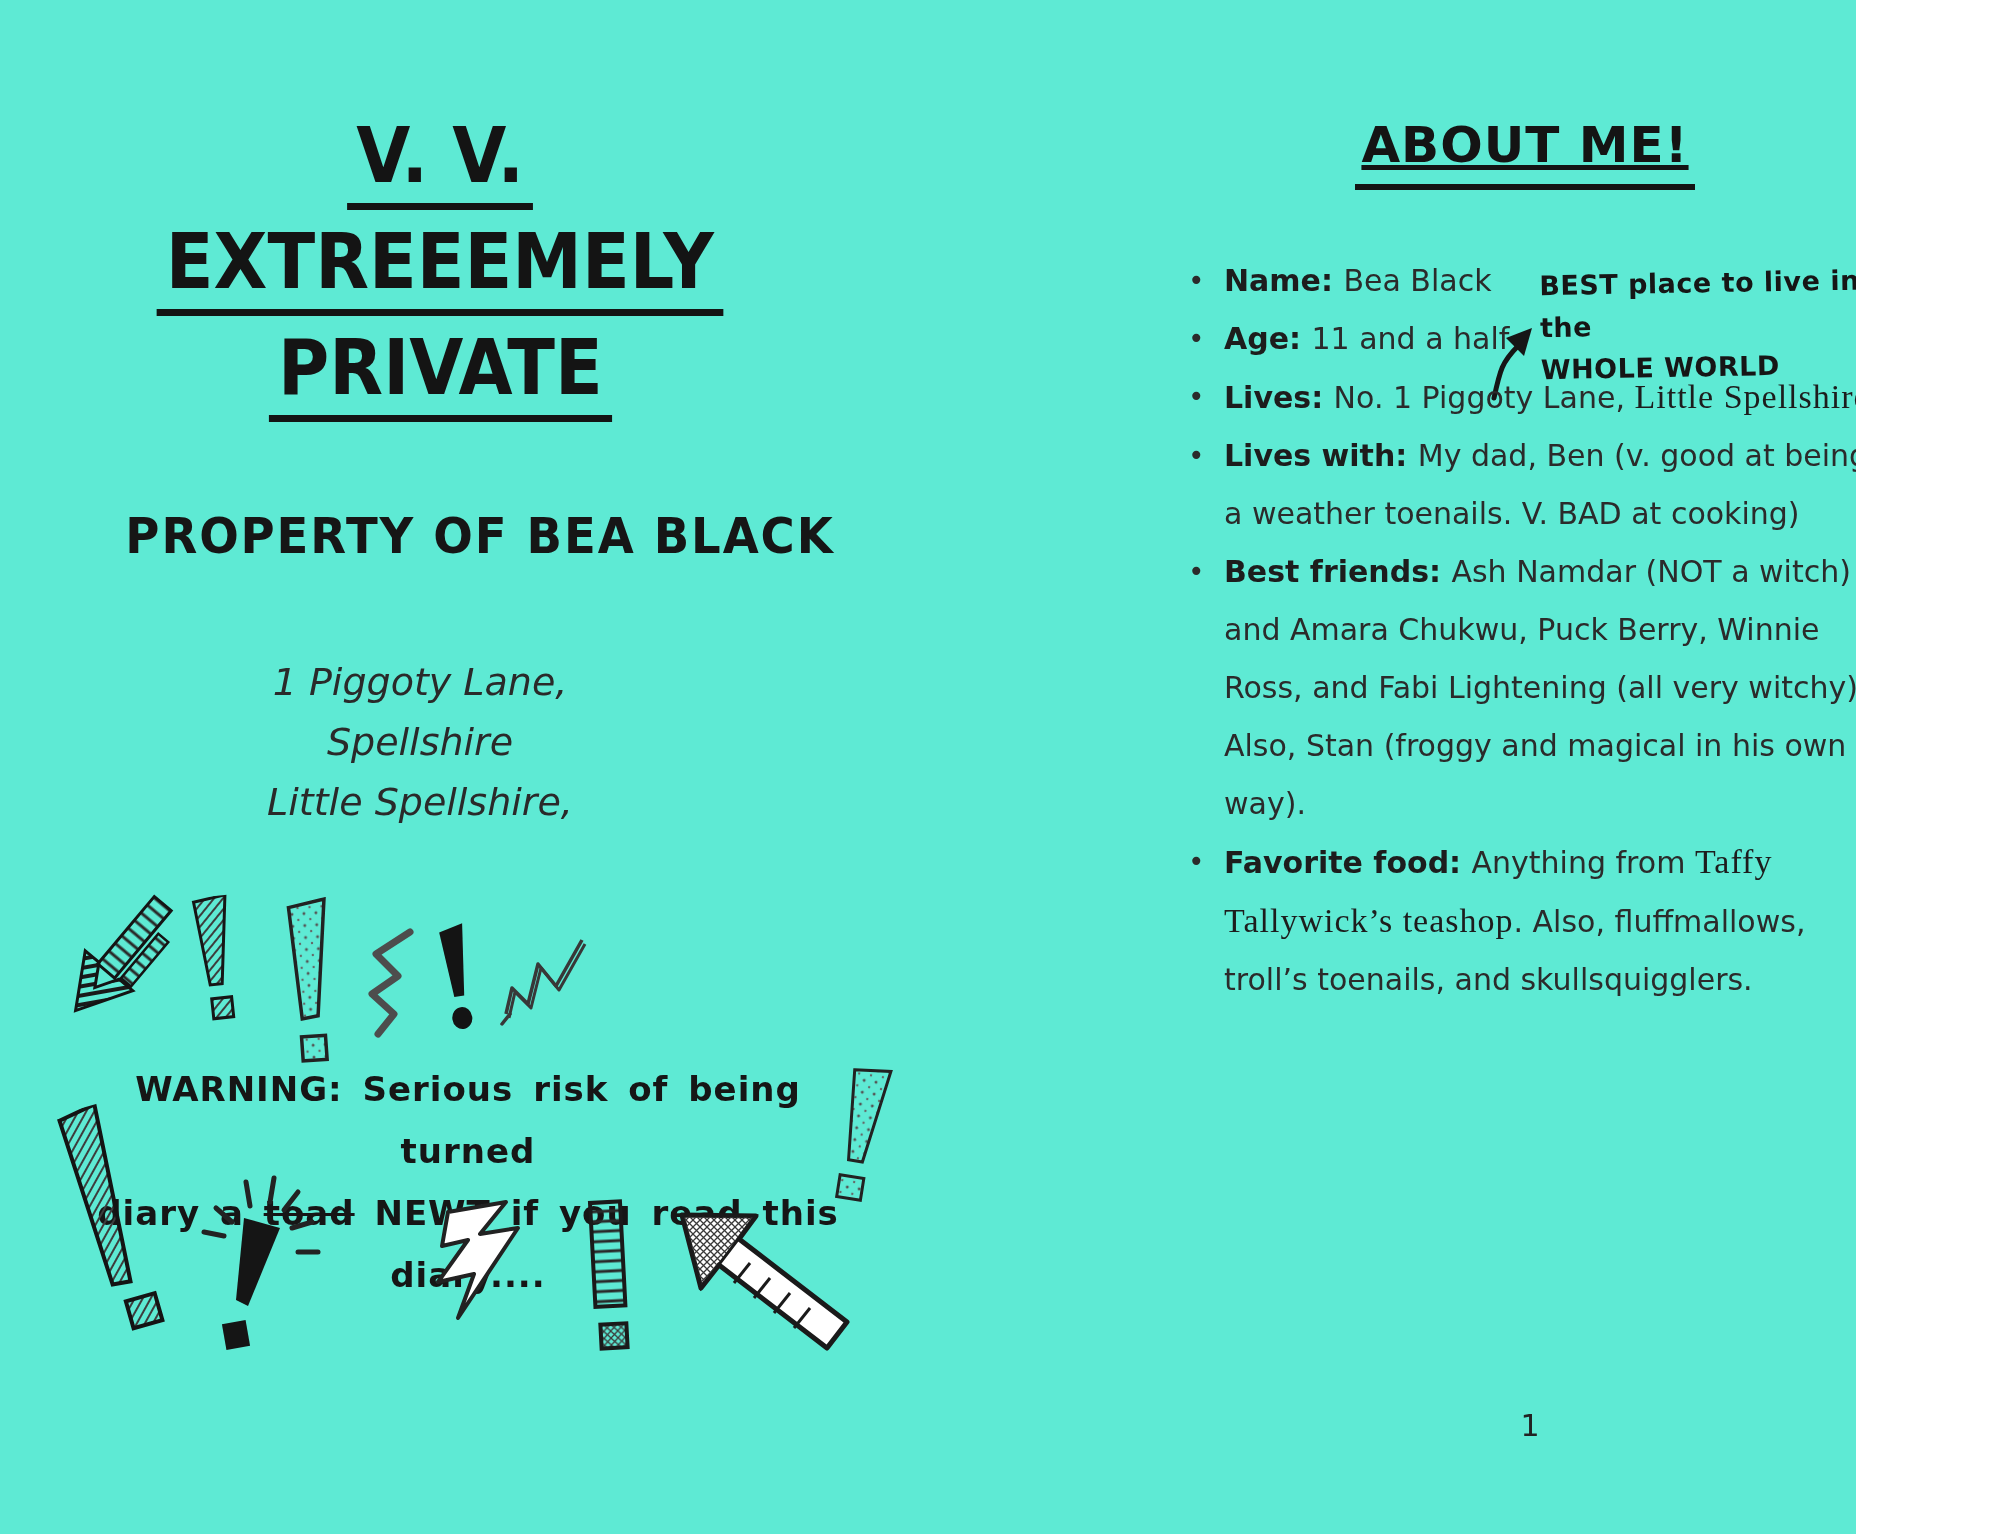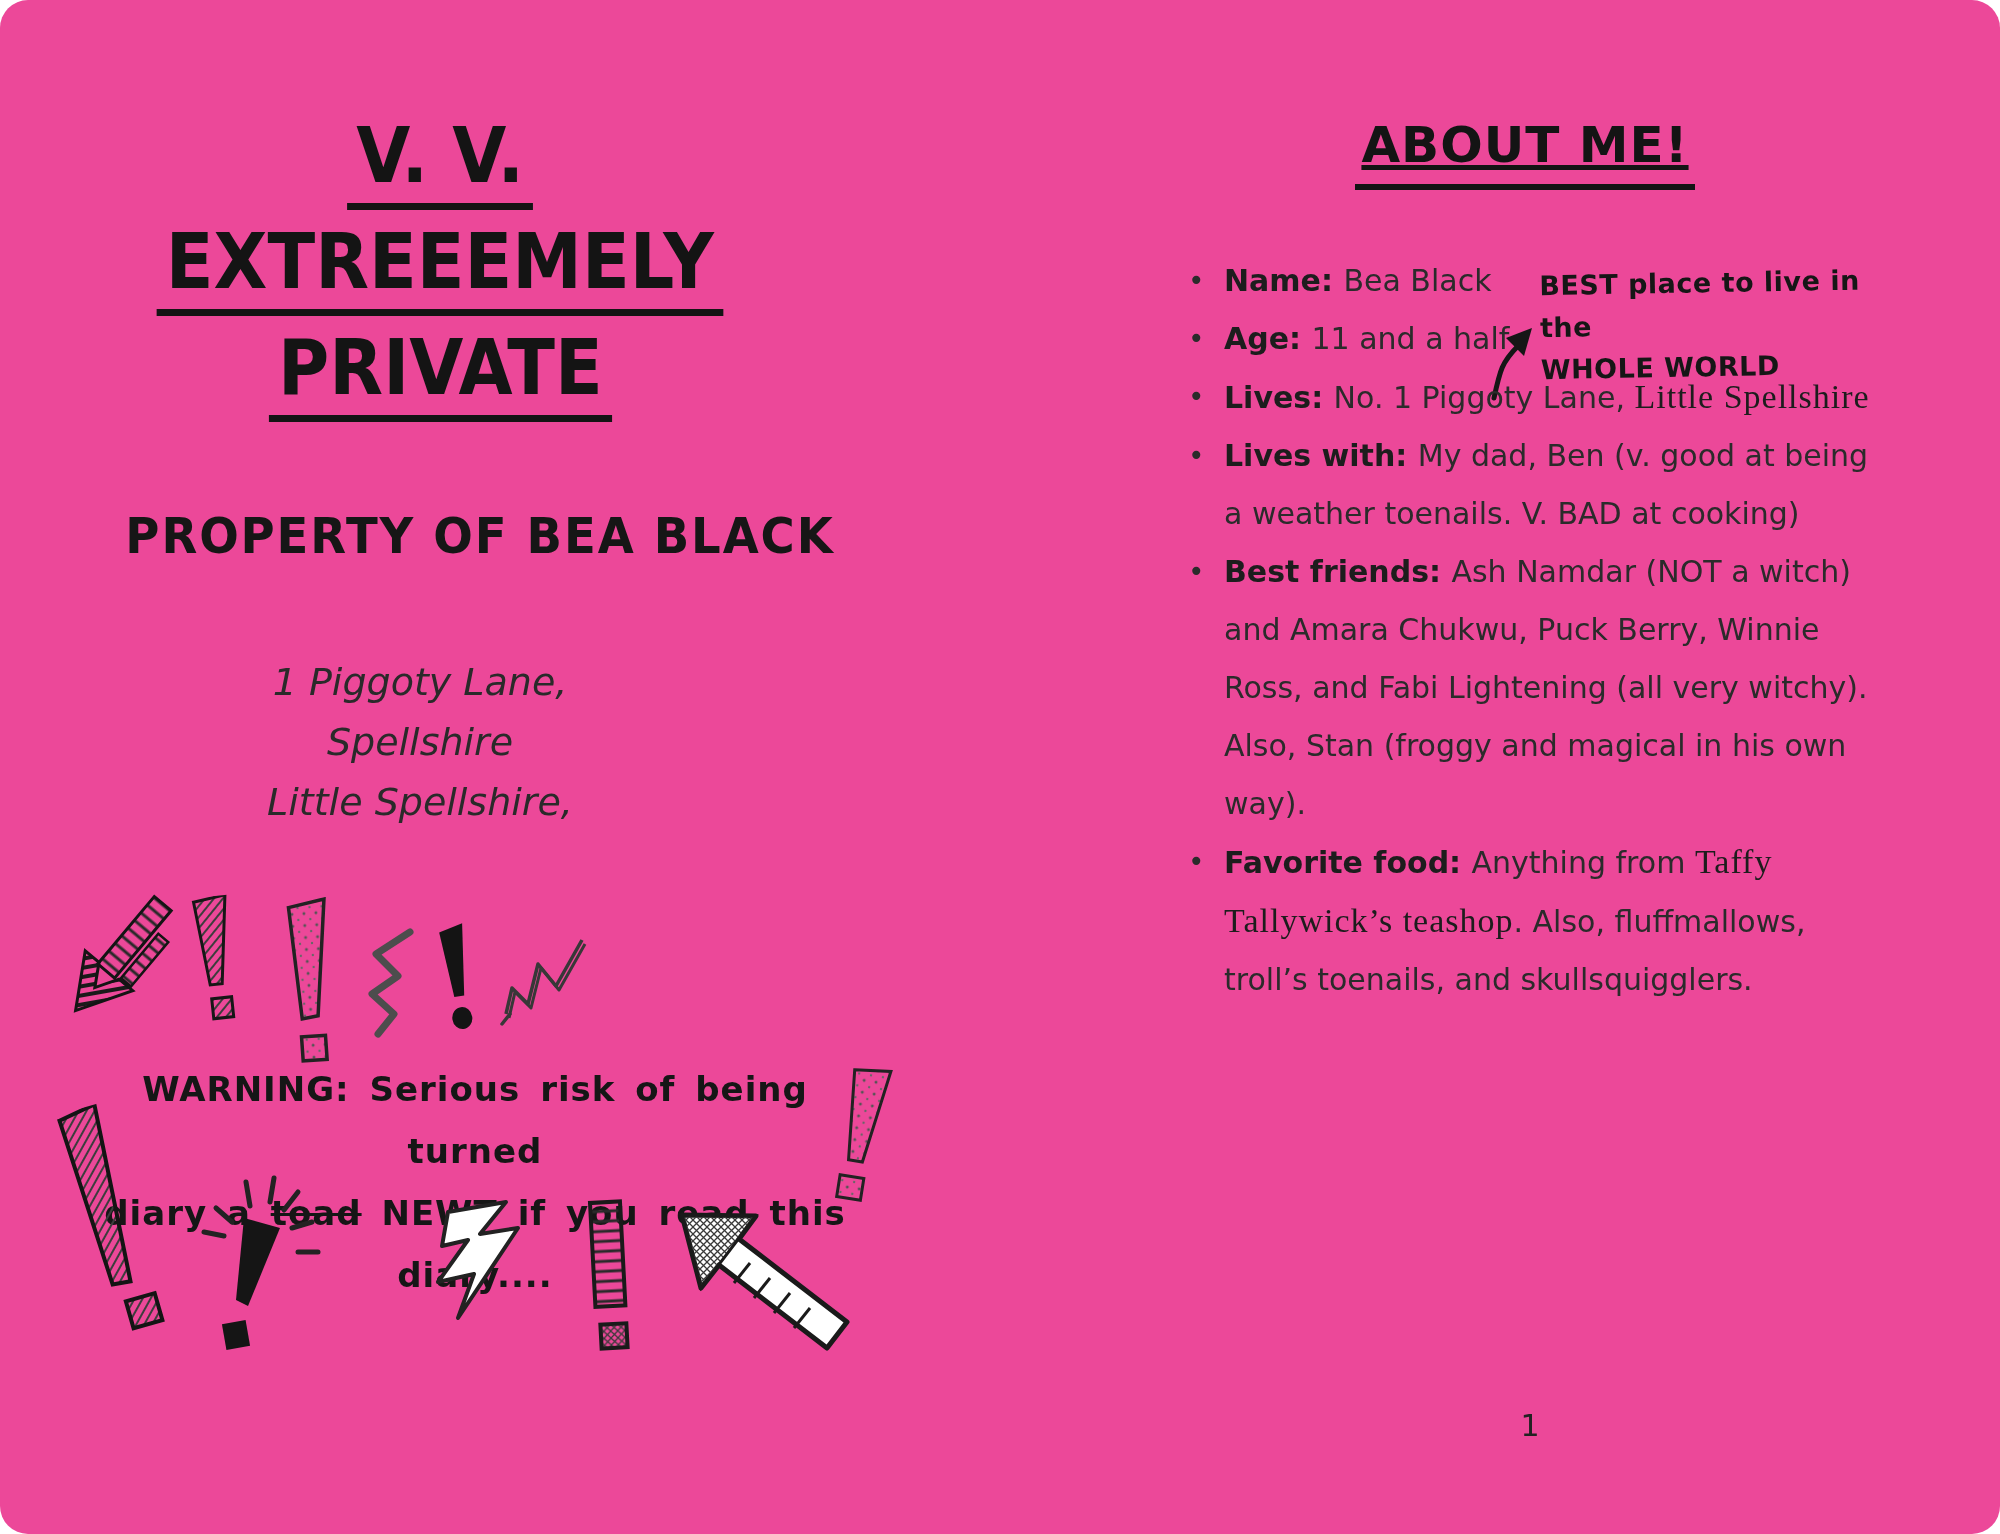--- a/index.html
+++ b/index.html
@@ -1,29 +1,29 @@
 <!DOCTYPE html>
 <html><head>
 <meta charset="utf-8">
 <style>
   html,body{margin:0;padding:0;background:#ffffff;}
-  .stage{position:relative;width:2000px;height:1534px;background:#ec4899;overflow:hidden;
-         font-family:"DejaVu Sans",sans-serif;color:#232323;border-radius:28px;}
+  .stage{position:relative;width:1856px;height:1534px;background:#5eead4;overflow:hidden;
+         font-family:"DejaVu Sans",sans-serif;color:#232323;}
 
   
   .title-block{position:absolute;left:130px;top:118px;width:620px;text-align:center;}
   .title-line{display:block;margin:0 auto 14px auto;}
   .title-line span{display:inline-block;font-weight:bold;font-size:76px;line-height:1;
       letter-spacing:0px;color:#141414;border-bottom:7px solid #141414;padding:0 10px 9px 10px;
       transform:scaleX(.92);}
   .property{position:absolute;left:100px;top:508px;width:760px;text-align:center;
       font-weight:bold;font-size:49px;letter-spacing:2px;color:#161616;transform:scaleX(.95);}
   .address{position:absolute;left:140px;top:652px;width:560px;text-align:center;
       font-style:italic;font-size:38px;line-height:60px;color:#2a2a2a;}
-  .warning{position:absolute;left:75px;top:1058px;width:800px;text-align:center;
+  .warning{position:absolute;left:68px;top:1058px;width:800px;text-align:center;
       font-weight:bold;font-size:34px;line-height:62px;letter-spacing:1px;word-spacing:7px;color:#161616;}
   .strike{text-decoration:line-through;text-decoration-thickness:3px;}
 
   
   .d{position:absolute;}
   .rot-m6{transform:rotate(-6deg);} .rot-m4{transform:rotate(-4deg);}
   .rot-m8{transform:rotate(-8deg);} .rot-m16{transform:rotate(-16deg);transform-origin:50% 20%;}
   .rot-m3{transform:rotate(-3deg);} .rot-p9{transform:rotate(9deg);}
 
   

